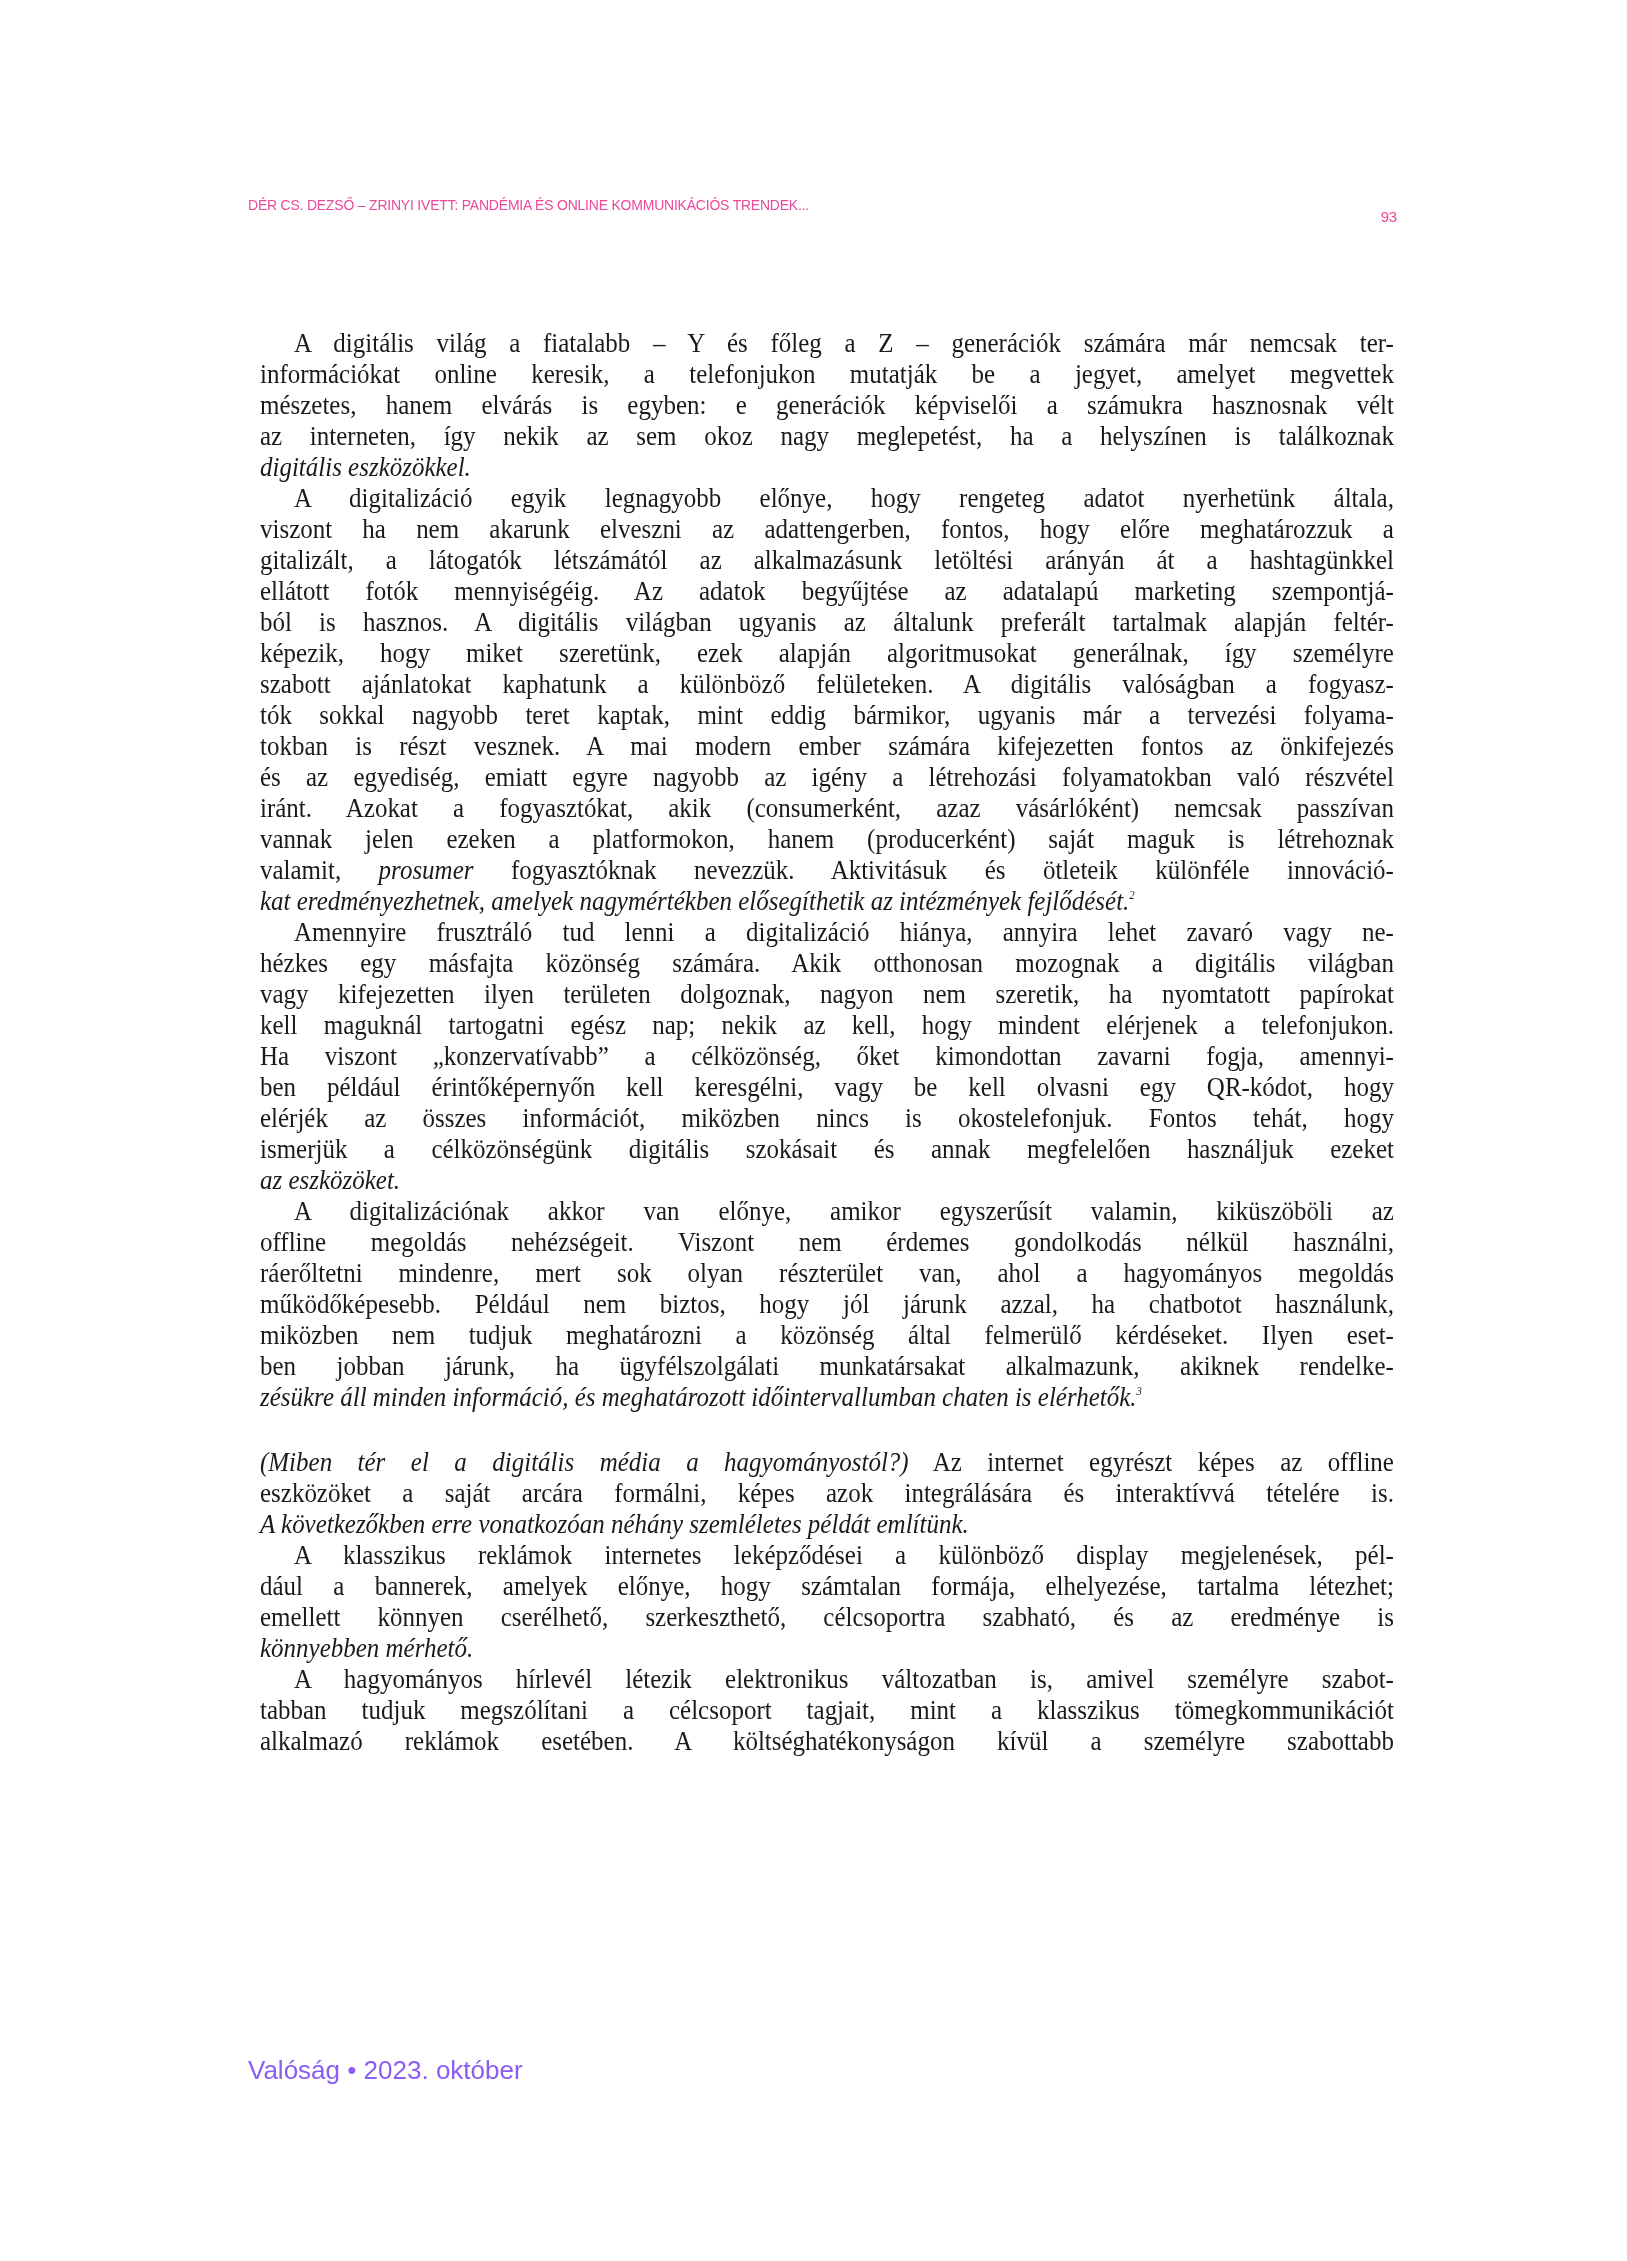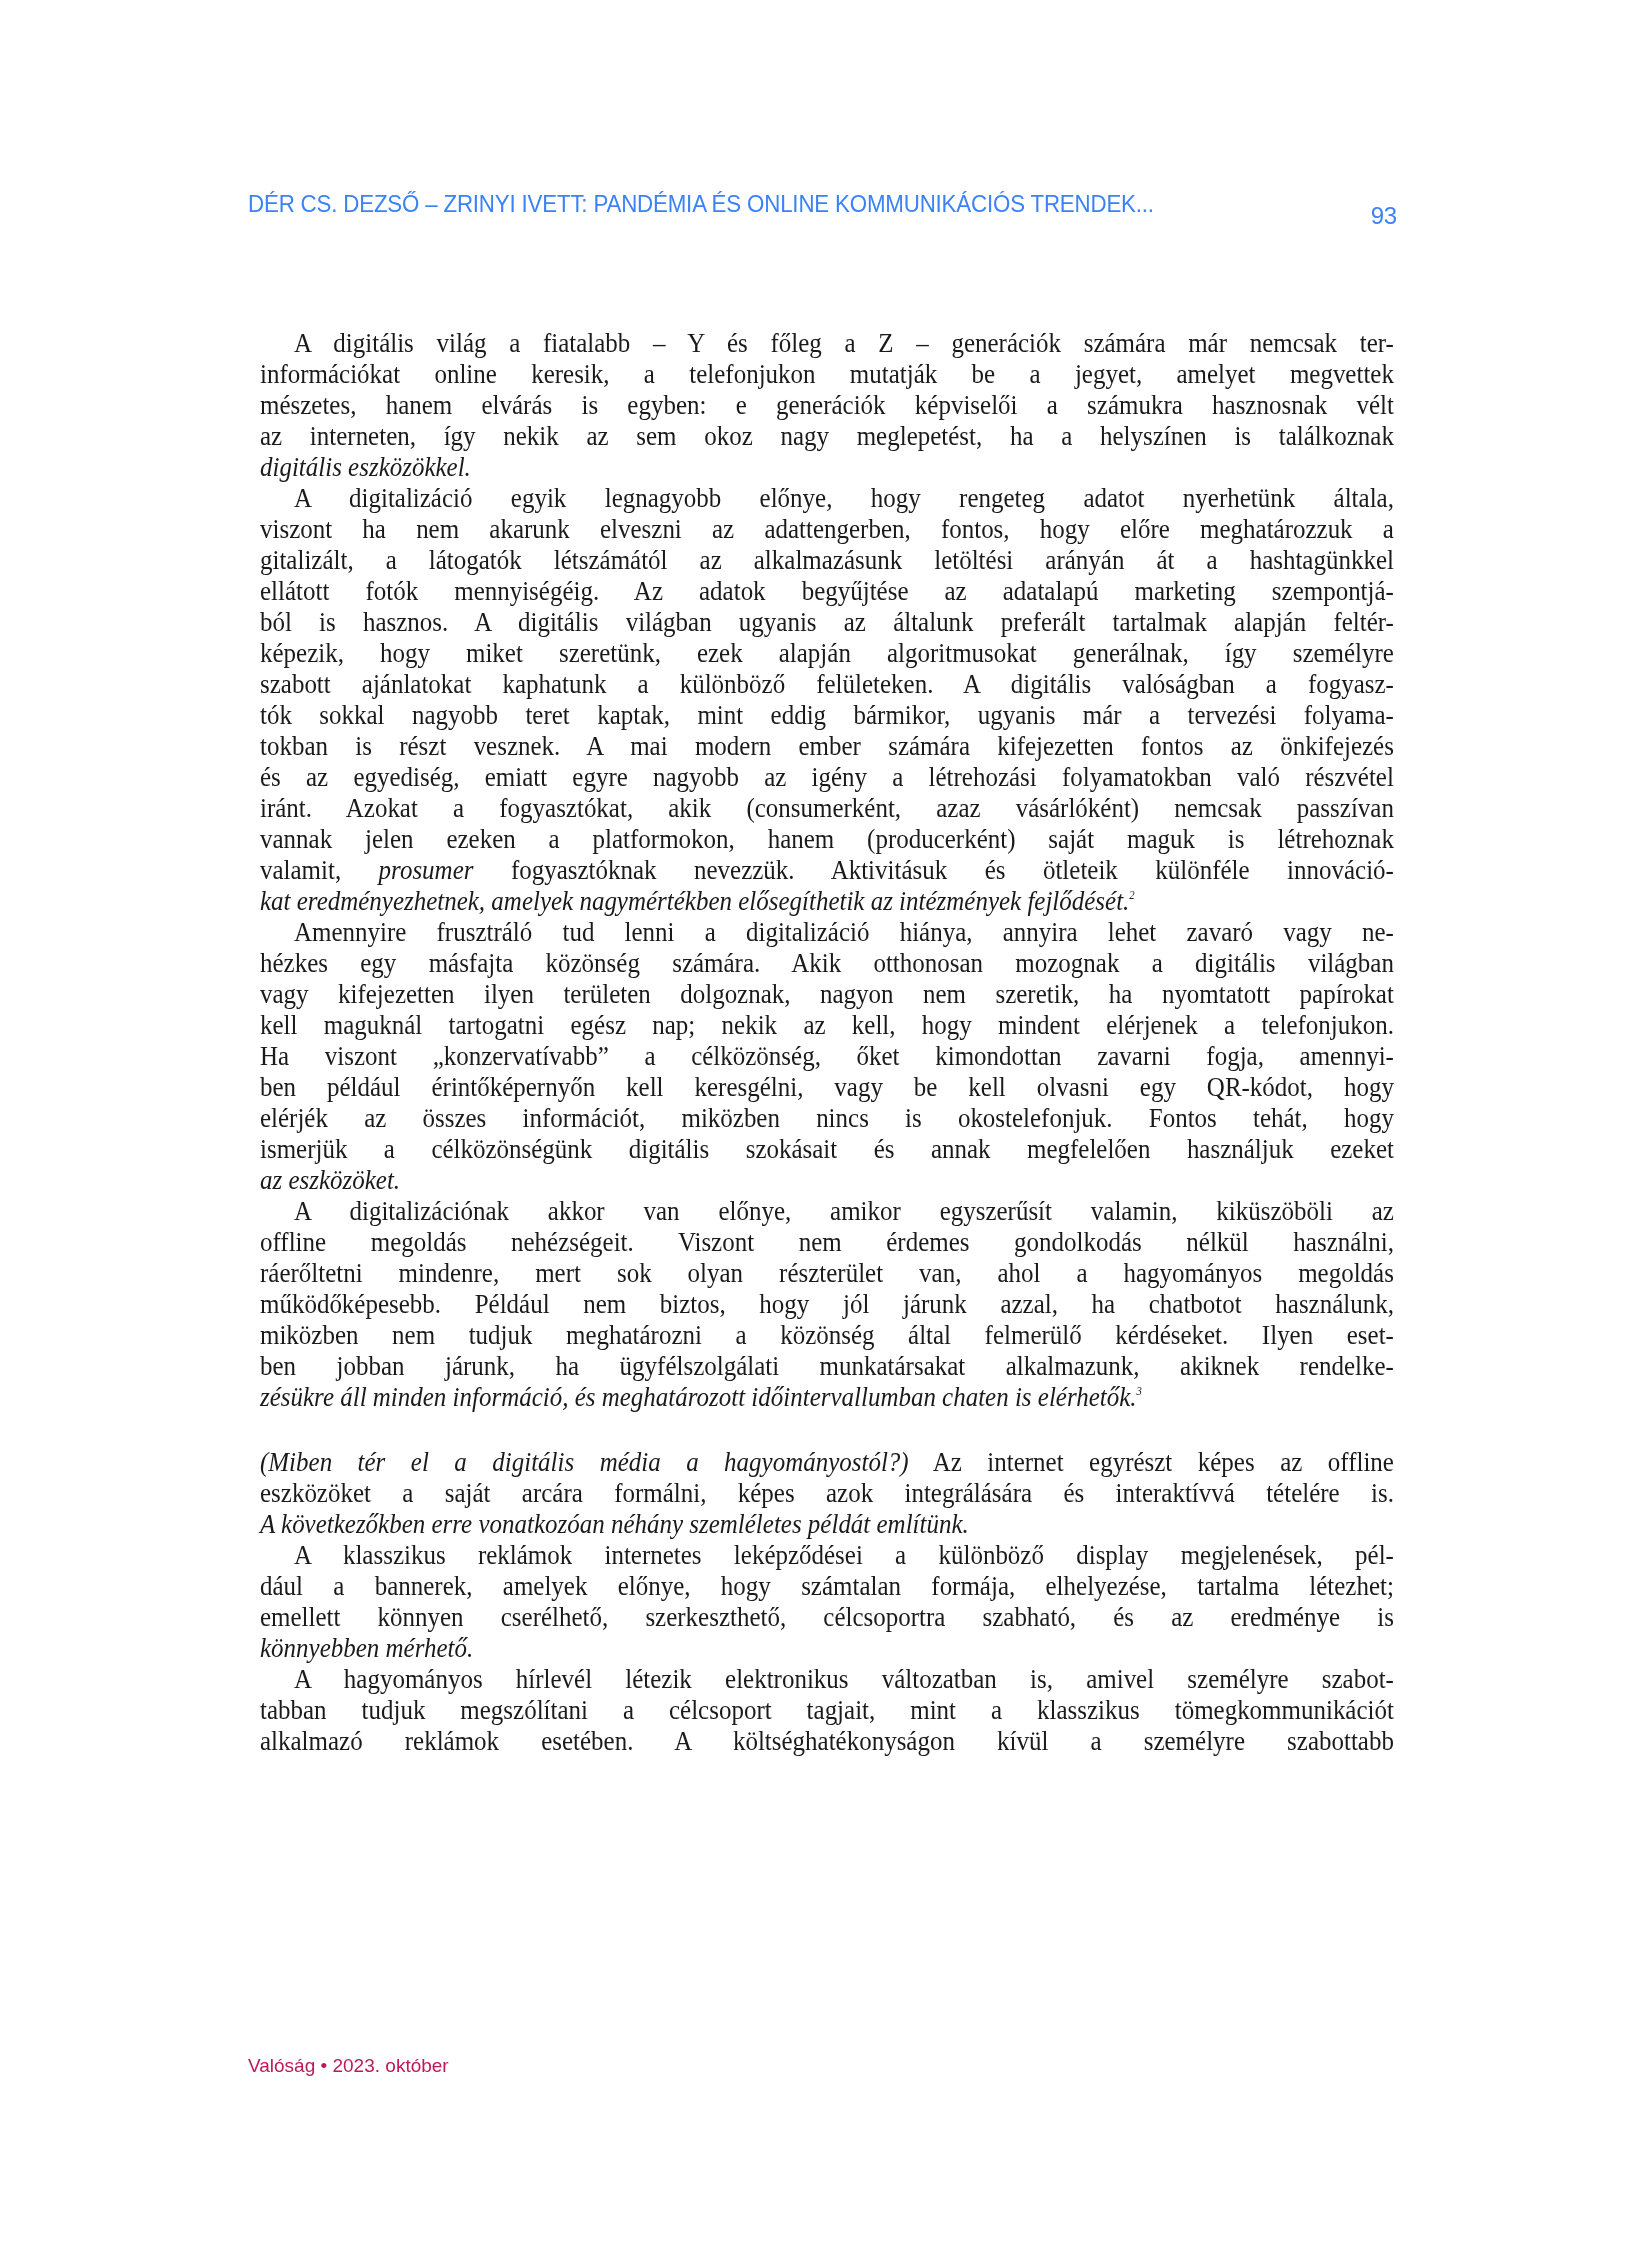--- a/index.html
+++ b/index.html
@@ -1,38 +1,38 @@
 <!DOCTYPE html>
 <html style="font-size:12.3px"><head>
 <meta charset="utf-8">
 <style>
   html, body { margin: 0; padding: 0; background: #ffffff; }
   body { width: 1628px; height: 2261px; position: relative; overflow: hidden; color: #1a1a1a; }
   .page { position: absolute; left: 0; top: 0; width: 1628px; height: 2261px; background: #ffffff; }
   .running-head {
     position: absolute; left: 248px; top: 187px; width: 1149px; height: 34px;
-    font-family: "Liberation Sans", sans-serif; font-size: 24px; letter-spacing: -0.2px;
-    display: flex; justify-content: space-between; align-items: center; color: #3b82f6;
+    font-family: "Liberation Sans", sans-serif; font-size: 15px; letter-spacing: -0.2px;
+    display: flex; justify-content: space-between; align-items: center; color: #ec4899;
   }
   .running-head .title { transform: scaleX(0.93); transform-origin: left center; white-space: nowrap; }
   .running-head .pageno { padding-right: 0px; margin-top: 24px; }
   .body-text {
     position: absolute; left: 260px; top: 328px; width: 1134px;
     font-family: "Liberation Serif", serif; font-size: 27px; line-height: 31px; color: #1a1a1a;
   }
   .line { display: block; white-space: nowrap; text-align: justify; text-align-last: justify; height: 31px; overflow: visible; }
   .line.last { text-align-last: left; font-style: italic; }
   .line.indent { padding-left: 34px; }
   .line .inner { display: block; transform: scaleX(0.925); transform-origin: left top; width: 108.1%; text-align: inherit; text-align-last: inherit; }
   .gap { height: 34px; }
   em, .it { font-style: italic; }
   sup { font-size: 11.5px; vertical-align: 10.7px; line-height: 0; }
   .footer {
     position: absolute; left: 248px; top: 2055px;
-    font-family: "Liberation Sans", sans-serif; font-size: 19px; color: #be185d; white-space: nowrap;
+    font-family: "Liberation Sans", sans-serif; font-size: 26px; color: #8b5cf6; white-space: nowrap;
   }
 </style>
 </head>
 <body>
 
 <div class="page">
 
   <div class="running-head">
     <span class="title">DÉR CS. DEZSŐ – ZRINYI IVETT: PANDÉMIA ÉS ONLINE KOMMUNIKÁCIÓS TRENDEK...</span>
     <span class="pageno">93</span>

